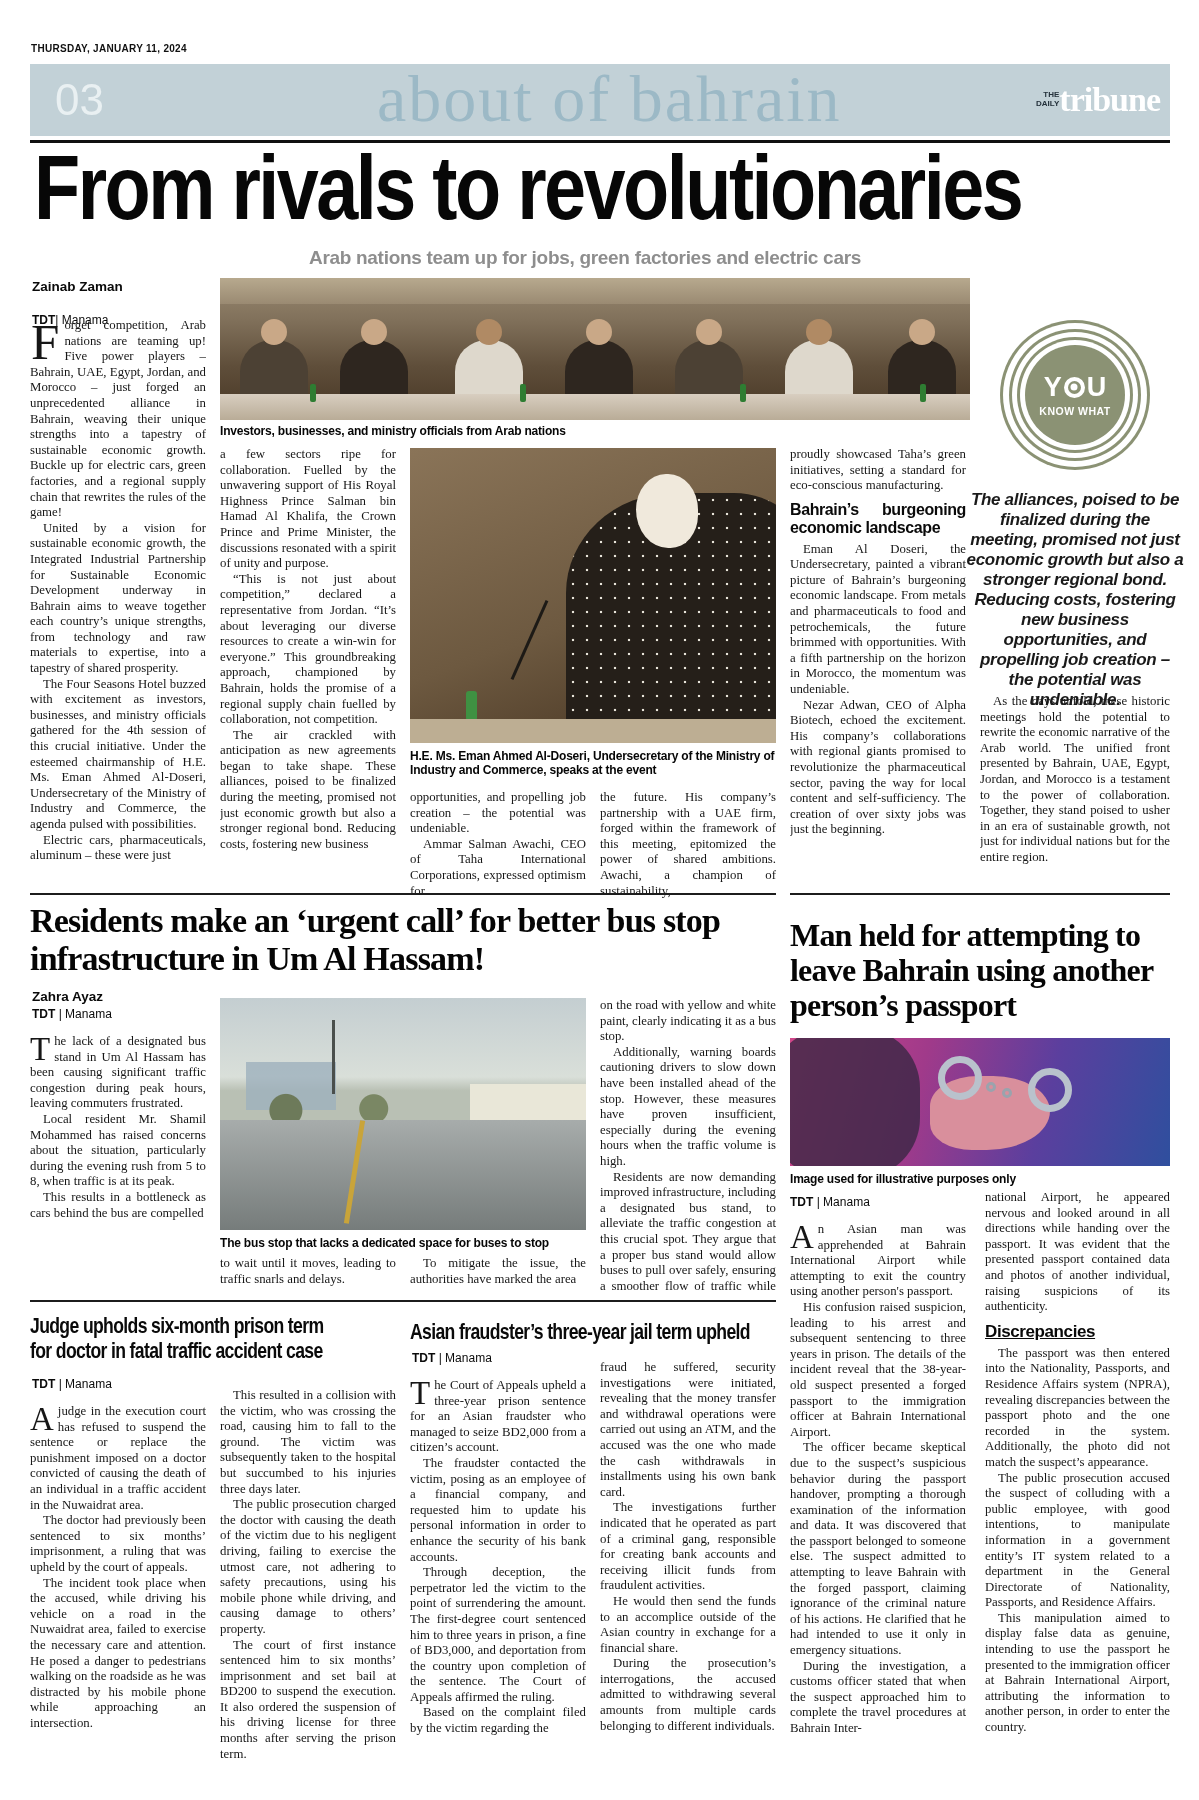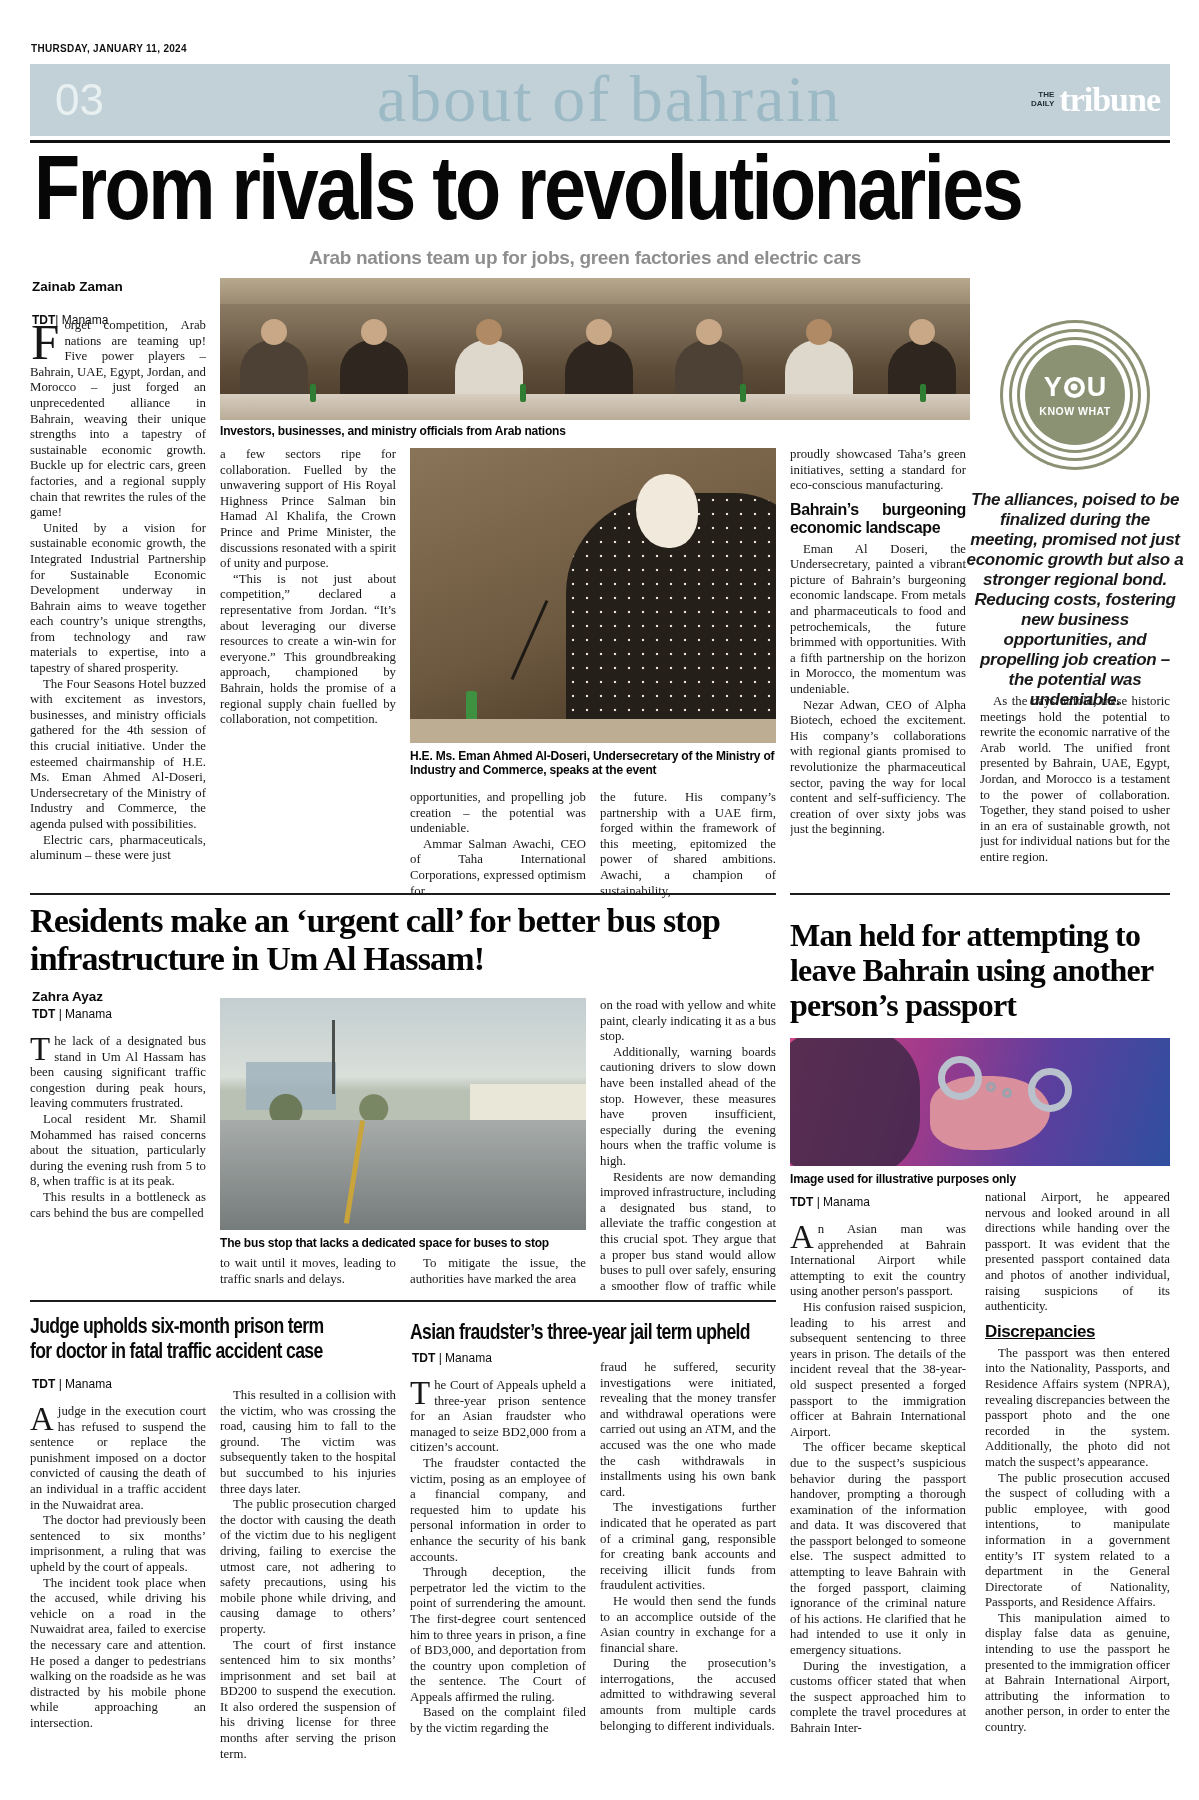--- a/index.html
+++ b/index.html
@@ -4,21 +4,21 @@
 <style>
   html,body{margin:0;padding:0;}
   body{width:1199px;height:1800px;position:relative;background:#fff;overflow:hidden;
        font-family:"Liberation Sans",sans-serif;}
   .abs{position:absolute;}
   
   .dateline{font:700 10px/1 "Liberation Sans",sans-serif;letter-spacing:.3px;color:#111;}
   .band{background:#c2d1d7;overflow:visible;}
   .pagenum{font:400 44px/1 "Liberation Sans",sans-serif;color:#e9f0f2;}
   .section-title{font:400 66px/1 "Liberation Serif",serif;color:#9cb9c6;letter-spacing:2px;white-space:nowrap;}
-  .masthead{display:flex;align-items:center;gap:5px;}
+  .masthead{display:flex;align-items:center;}
   .mh-small{font:700 8px/1.1 "Liberation Sans",sans-serif;color:#23303a;text-align:right;}
   .mh-trib{font:700 34px/1 "Liberation Serif",serif;color:#fff;letter-spacing:-1px;}
   .toprule{background:#101010;}
   
   .h-main{font:700 90px/0.95 "Liberation Sans",sans-serif;letter-spacing:-3px;color:#070707;
           white-space:nowrap;transform:scaleX(.84);transform-origin:left top;}
   .subhead{font:700 19px/1.1 "Liberation Sans",sans-serif;letter-spacing:-.3px;color:#8e8e8e;text-align:center;}
   .h-serif{font-family:"Liberation Serif",serif;font-weight:700;color:#050505;letter-spacing:-.8px;}
   .h-sans{font:700 20px/1.12 "Liberation Sans",sans-serif;letter-spacing:-.8px;color:#0a0a0a;
           transform:scaleX(.8);transform-origin:left top;}
@@ -135,20 +135,21 @@
 
 <div class="bcol dc3" style="left:30px;top:318px;width:176px;height:592px;">
     <p>Forget competition, Arab nations are teaming up! Five power players – Bahrain, UAE, Egypt, Jordan, and Morocco – just forged an unprecedented alliance in Bahrain, weaving their unique strengths into a tapestry of sustainable economic growth. Buckle up for electric cars, green factories, and a regional supply chain that rewrites the rules of the game!</p>
     <p>United by a vision for sustainable economic growth, the Integrated Industrial Partnership for Sustainable Economic Development underway in Bahrain aims to weave together each country’s unique strengths, from technology and raw materials to expertise, into a tapestry of shared prosperity.</p>
     <p>The Four Seasons Hotel buzzed with excitement as investors, businesses, and ministry officials gathered for the 4th session of this crucial initiative. Under the esteemed chairmanship of H.E. Ms. Eman Ahmed Al-Doseri, Undersecretary of the Ministry of Industry and Commerce, the agenda pulsed with possibilities.</p>
     <p>Electric cars, pharmaceuticals, aluminum – these were just</p>
   </div>
 <div class="bcol" style="left:220px;top:447px;width:176px;height:463px;">
     <p>a few sectors ripe for collaboration. Fuelled by the unwavering support of His Royal Highness Prince Salman bin Hamad Al Khalifa, the Crown Prince and Prime Minister, the discussions resonated with a spirit of unity and purpose.</p>
     <p>“This is not just about competition,” declared a representative from Jordan. “It’s about leveraging our diverse resources to create a win-win for everyone.” This groundbreaking approach, championed by Bahrain, holds the promise of a regional supply chain fuelled by collaboration, not competition.</p>
+    <p>The air crackled with anticipation as new agreements began to take shape. These alliances, poised to be finalized during the meeting, promised not just economic growth but also a stronger regional bond. Reducing costs, fostering new business</p>
   </div>
 <div class="bcol" style="left:410px;top:790px;width:176px;height:120px;">
     <p>opportunities, and propelling job creation – the potential was undeniable.</p>
     <p>Ammar Salman Awachi, CEO of Taha International Corporations, expressed optimism for</p>
   </div>
 <div class="bcol" style="left:600px;top:790px;width:176px;height:120px;">
     <p>the future. His company’s partnership with a UAE firm, forged within the framework of this meeting, epitomized the power of shared ambitions. Awachi, a champion of sustainability,</p>
   </div>
 <div class="bcol" style="left:790px;top:447px;width:176px;height:463px;">
   <div>

